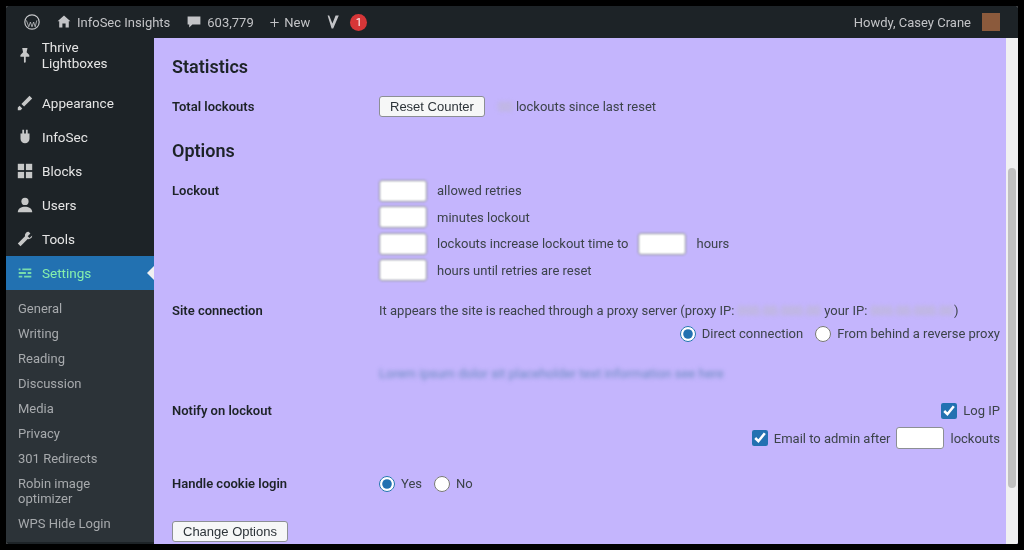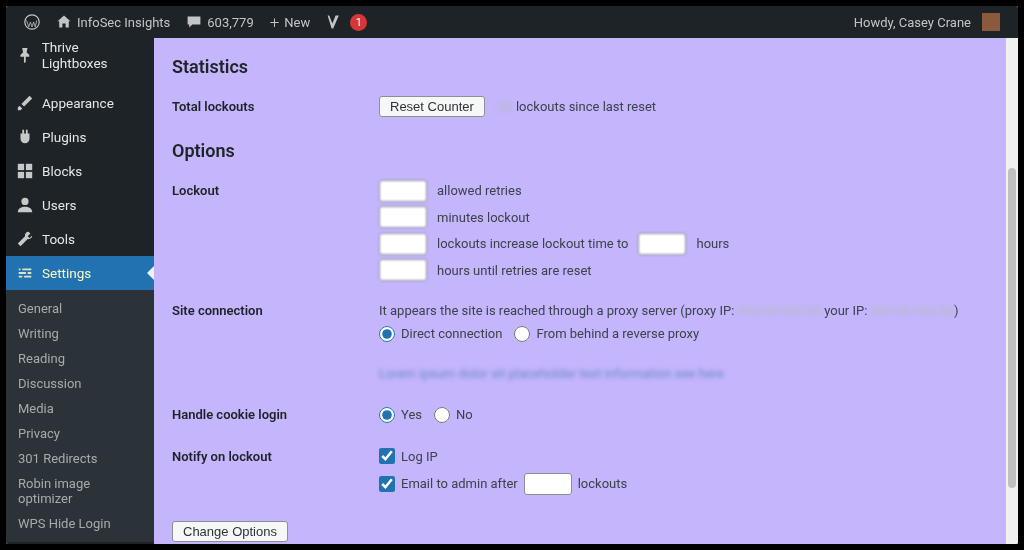--- a/index.html
+++ b/index.html
@@ -69,21 +69,21 @@
     align-items: center;
     height: 34px;
     padding: 0 8px 0 10px;
     gap: 8px;
     font-size: 13.5px;
     color: #e5e5e5;
     cursor: pointer;
   }
   .menu-item.current {
     background: #2271b1;
-    color: #fef9c3;
+    color: #86efac;
     position: relative;
   }
   .menu-item.current::after {
     content: "";
     position: absolute;
     right: -1px; top: 50%;
     margin-top: -8px;
     border: 8px solid transparent;
     border-right-color: #f0f0f1;
   }
@@ -146,21 +146,21 @@
     border: 1px solid #8c8f94;
     border-radius: 3px;
     padding: 1px 4px;
     height: 22px;
     background: #fff;
     color: #777;
     filter: blur(1px);
     text-align: center;
   }
   .lockout-line { display: flex; align-items: center; gap: 10px; margin-bottom: 3px; }
-  .radio-line, .check-line { display: flex; align-items: center; gap: 6px; margin-bottom: 4px; }
+  .radio-line, .check-line { display: flex; align-items: center; gap: 6px; margin-bottom: 4px; justify-content: flex-end; }
   .blurred {
     color: #bbb;
     filter: blur(2.2px);
   }
   input[type=radio], input[type=checkbox] {
     width: 16px; height: 16px;
     accent-color: #2271b1;
     cursor: pointer;
   }
   
@@ -230,21 +230,21 @@
     <div class="menu-item">
       <svg class="micon" viewBox="0 0 20 20">
           <path d="M15 2l3 3-9 9-3-3zM4 13l3 3-2 2H2v-3z"></path>
         </svg>
       <span>Appearance</span>
     </div>
     <div class="menu-item">
       <svg class="micon" viewBox="0 0 20 20">
           <path d="M7 2v4H5v6a5 5 0 0010 0V6h-2V2h-2v4H9V2z"></path>
         </svg>
-      <span>Plugins</span>
+      <span>InfoSec</span>
     </div>
     <div class="menu-item">
       <svg class="micon" viewBox="0 0 20 20">
           <rect x="2" y="2" width="7" height="7"></rect>
           <rect x="11" y="2" width="7" height="7"></rect>
           <rect x="2" y="11" width="7" height="7"></rect>
           <rect x="11" y="11" width="7" height="7"></rect>
         </svg>
       <span>Blocks</span>
     </div>
@@ -335,48 +335,48 @@
         <div class="radio-line">
           <input type="radio" name="conn" checked="" style="">
           <span>Direct connection</span>
           <input type="radio" name="conn" style="margin-left: 6px;">
           <span>From behind a reverse proxy</span>
         </div>
         <div class="blurred" style="margin-top:16px;font-size:13px;color:#6a8bc0;">Lorem ipsum dolor sit placeholder text information see here</div>
       </div>
     </div>
 
+    <div class="row" style="margin-top:14px;">
+      <div class="label">Notify on lockout</div>
+      <div class="field">
+        <div class="check-line">
+          <input type="checkbox" checked="" style="">
+          <span>Log IP</span>
+        </div>
+        <div class="check-line">
+          <input type="checkbox" checked="" style="">
+          <span>Email to admin after</span>
+          <input class="num-input" style="filter: none;">
+          <span>lockouts</span>
+        </div>
+      </div>
+    </div>
+
     <div class="row" style="margin-top:18px;">
       <div class="label">Handle cookie login</div>
       <div class="field">
         <span class="radio-line" style="display:inline-flex;">
           <input type="radio" name="cookie" checked="" style="">
           <span>Yes</span>
           <input type="radio" name="cookie" style="margin-left: 6px;">
           <span>No</span>
         </span>
       </div>
     </div>
 
-    <div class="row" style="margin-top:14px;">
-      <div class="label">Notify on lockout</div>
-      <div class="field">
-        <div class="check-line">
-          <input type="checkbox" checked="" style="">
-          <span>Log IP</span>
-        </div>
-        <div class="check-line">
-          <input type="checkbox" checked="" style="">
-          <span>Email to admin after</span>
-          <input class="num-input" style="filter: none;">
-          <span>lockouts</span>
-        </div>
-      </div>
-    </div>
-
     <div style="margin-top:22px;">
       <button class="btn">Change Options</button>
     </div>
 
   </div>
 
   <div class="scrollhint">
     <div class="thumb"></div>
   </div>
 

